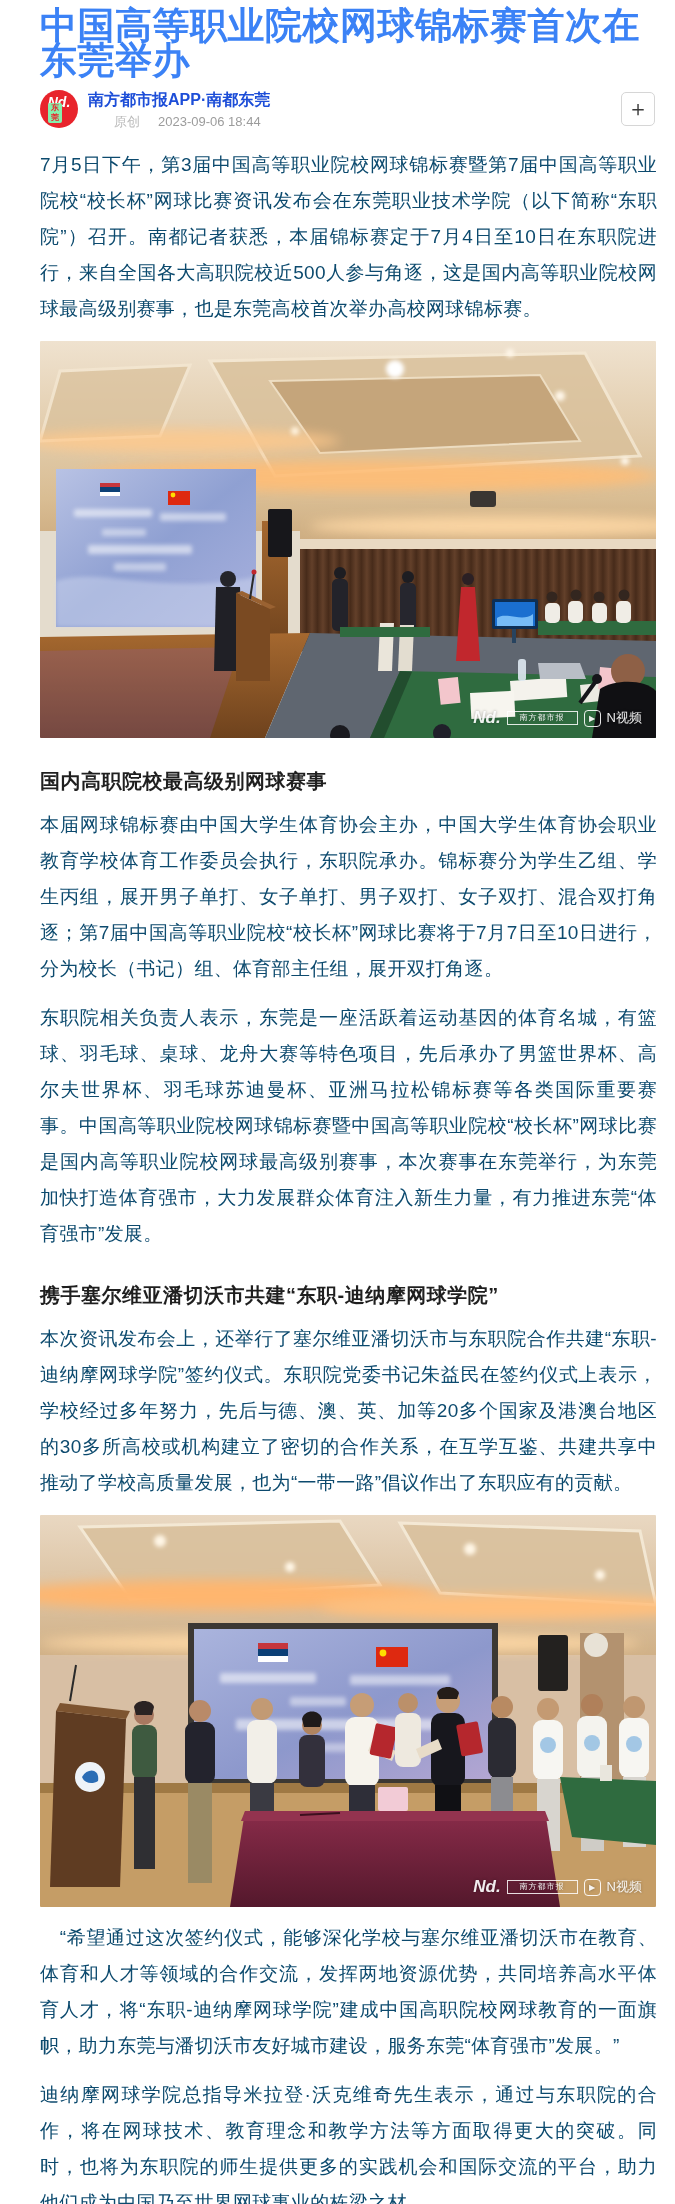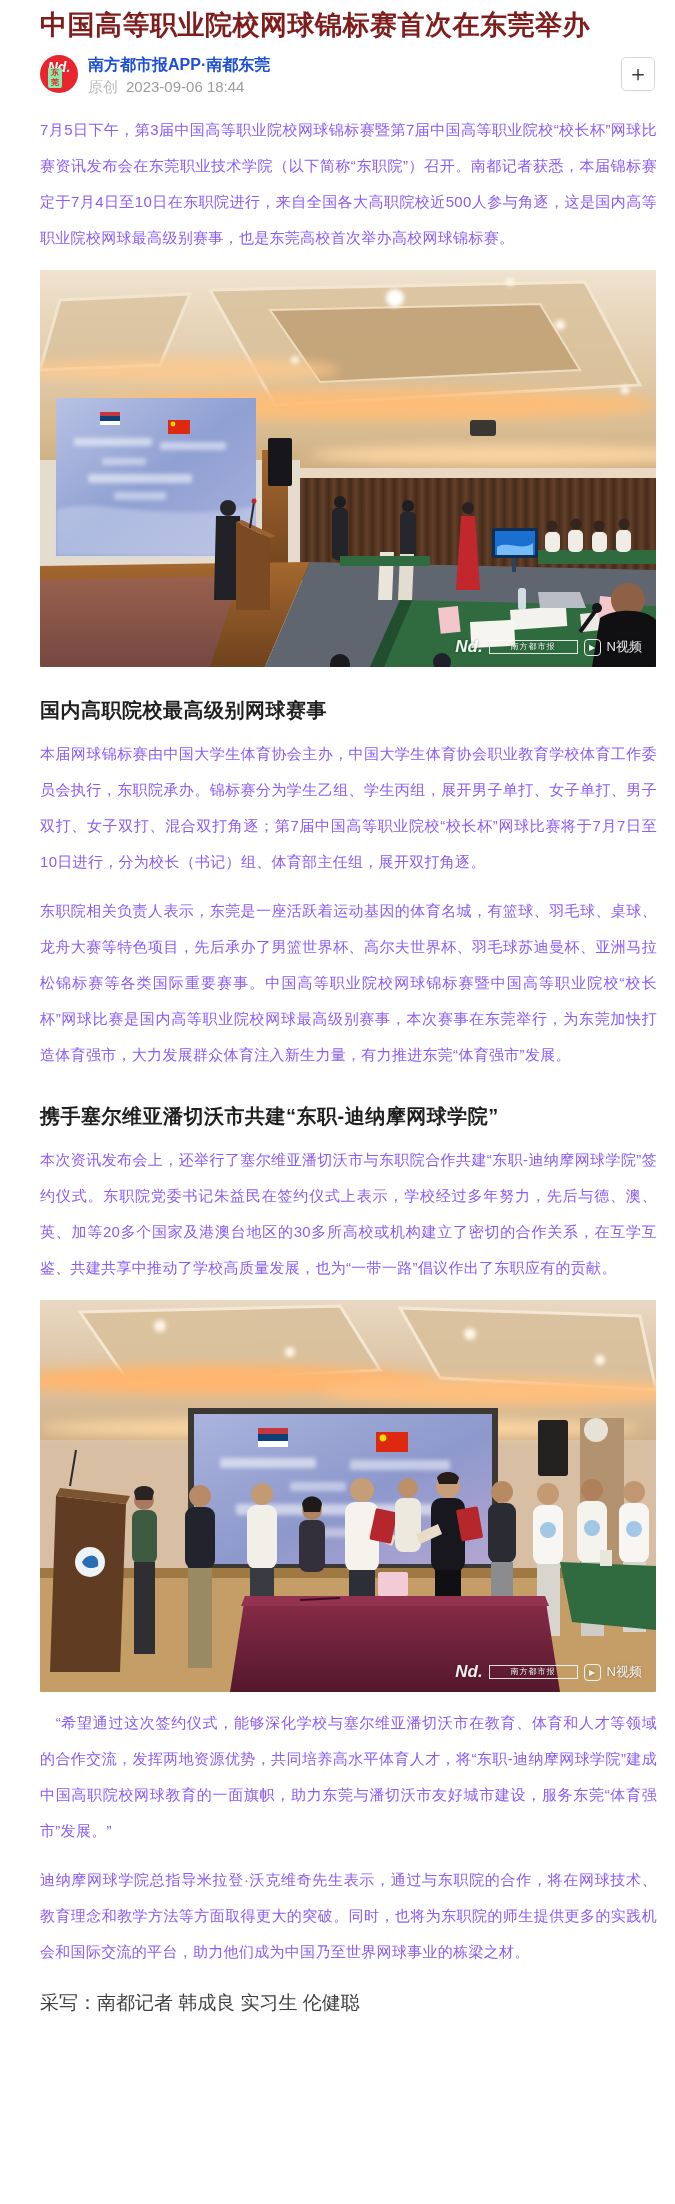--- a/index.html
+++ b/index.html
@@ -4,66 +4,66 @@
 <style>
   html,body{margin:0;padding:0;background:#ffffff;}
   body{
     width:675px;
     font-family:"Liberation Sans","DejaVu Sans",sans-serif;
     color:#3f3f3f;
     -webkit-font-smoothing:antialiased;
   }
   .article{padding:8px 18px 26px 40px;position:relative;}
   .title{
-    font-size:27px;line-height:35px;font-weight:700;color:#7f1d1d;
+    font-size:37px;line-height:35px;font-weight:700;color:#3b82f6;
     margin:0 0 0 0;letter-spacing:.5px;
   }
   .byline{display:flex;align-items:flex-start;margin-top:12px;position:relative;height:44px;}
   .logo{
     width:38px;height:38px;border-radius:50%;background:#e8242c;
     position:relative;flex:0 0 auto;overflow:hidden;
   }
   .logo .nd{
     position:absolute;top:5px;left:0;right:0;text-align:center;
     color:#fff;font-style:italic;font-weight:700;font-size:14px;line-height:14px;
   }
   .logo .city{
     position:absolute;left:8px;right:16px;bottom:5px;background:#86efac;color:#e8242c;
     font-size:8px;line-height:10px;text-align:center;border-radius:2px;font-weight:700;
   }
   .src{margin-left:10px;}
   .src-name{font-size:16px;font-weight:700;color:#1d4ed8;line-height:20px;}
-  .src-sub{margin-top:4px;font-size:15px;line-height:16px;color:#9c9c9c;display:flex;gap:8px;align-items:center;}
+  .src-sub{margin-top:4px;font-size:13px;line-height:16px;color:#9c9c9c;display:flex;gap:18px;align-items:center;margin-left:26px;}
   .orig{color:#b9b9b9;}
   .follow{
     position:absolute;right:2px;top:2px;width:34px;height:34px;background:#fff;
     border:1px solid #d6d6d6;border-radius:5px;display:flex;align-items:center;justify-content:center;
     font-size:22px;font-weight:400;color:#3a3a3a;cursor:pointer;padding:0;line-height:1;
   }
   .para{
-    font-size:15px;line-height:36px;text-align:justify;margin:13px 0 0 0;
-    color:#8b5cf6;letter-spacing:.3px;
+    font-size:19px;line-height:36px;text-align:justify;margin:13px 0 0 0;
+    color:#0c4a6e;letter-spacing:.3px;
   }
   .sec-head{
     font-size:20px;line-height:26px;font-weight:700;color:#1f1f1f;
     margin:30px 0 0 0;letter-spacing:.5px;
   }
   .photo{
     position:relative;margin:14px 0 2px 0;width:616px;border-radius:1px;overflow:hidden;
     font-size:0;
   }
   .photo svg{display:block;width:100%;height:auto;}
   .wm{
     position:absolute;right:14px;bottom:10px;display:flex;align-items:center;gap:6px;
     color:rgba(255,255,255,.92);text-shadow:0 0 3px rgba(0,0,0,.35);
   }
   .wm .wm-nd{font-style:italic;font-weight:700;font-size:17px;}
   .wm .wm-brand{
     font-size:8px;line-height:10px;border:1px solid rgba(255,255,255,.85);
-    padding:1px 21px;letter-spacing:1px;
+    padding:1px 12px;letter-spacing:1px;
   }
   .wm .wm-play{
     width:15px;height:15px;border:1.5px solid rgba(255,255,255,.9);border-radius:4px;
     display:flex;align-items:center;justify-content:center;font-size:8px;
   }
   .wm .wm-video{font-size:13px;font-weight:400;}
   .credit{font-size:19px;line-height:36px;margin-top:15px;color:#3f3f3f;}
 </style>
 </head>
 <body>

